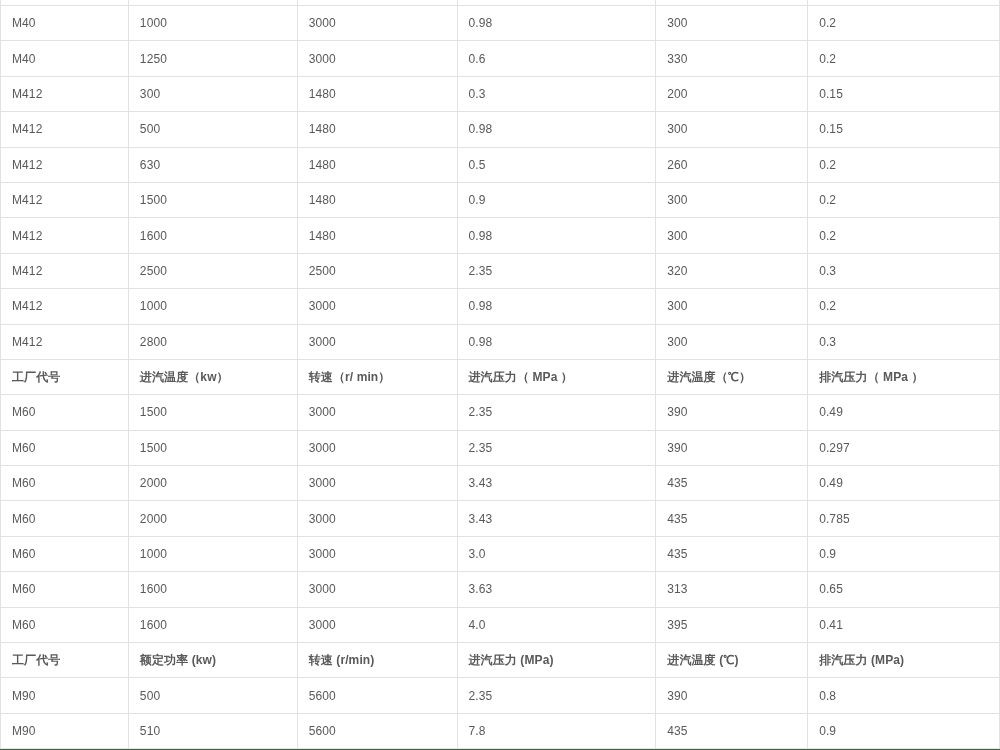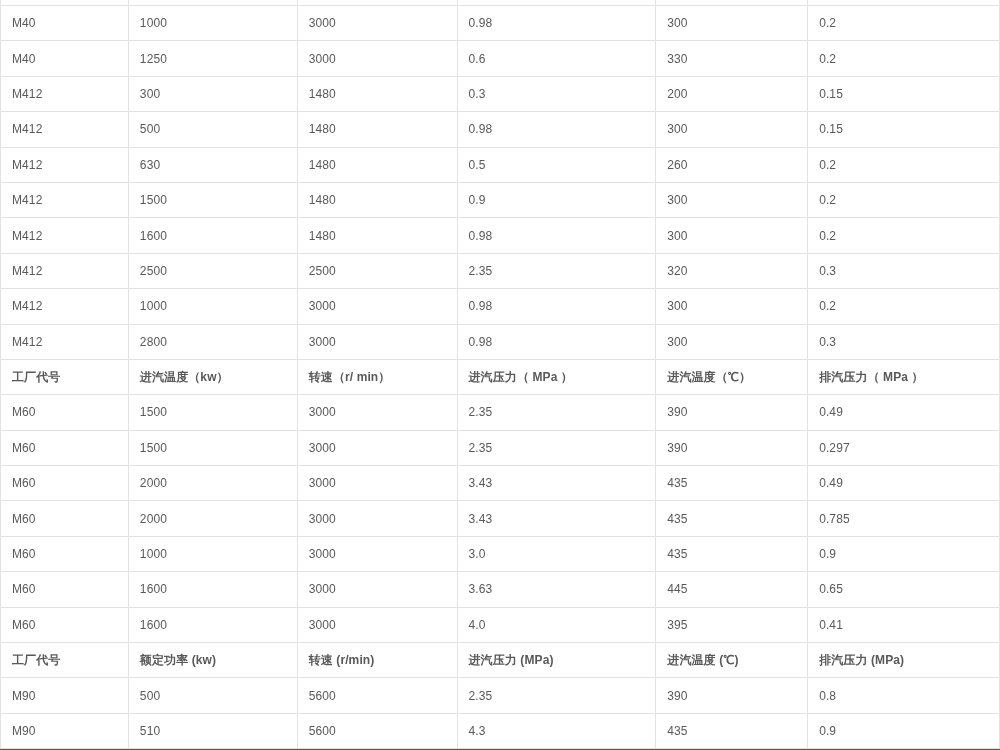--- a/index.html
+++ b/index.html
@@ -188,21 +188,21 @@
           <td>3000</td>
           <td>3.0</td>
           <td>435</td>
           <td>0.9</td>
         </tr>
         <tr class="data">
           <td>M60</td>
           <td>1600</td>
           <td>3000</td>
           <td>3.63</td>
-          <td>445</td>
+          <td>313</td>
           <td>0.65</td>
         </tr>
         <tr class="data">
           <td>M60</td>
           <td>1600</td>
           <td>3000</td>
           <td>4.0</td>
           <td>395</td>
           <td>0.41</td>
         </tr>
@@ -219,19 +219,19 @@
           <td>500</td>
           <td>5600</td>
           <td>2.35</td>
           <td>390</td>
           <td>0.8</td>
         </tr>
         <tr class="data">
           <td>M90</td>
           <td>510</td>
           <td>5600</td>
-          <td>4.3</td>
+          <td>7.8</td>
           <td>435</td>
           <td>0.9</td>
         </tr>
       </tbody>
   </table>
 </div>
 
 </body></html>

